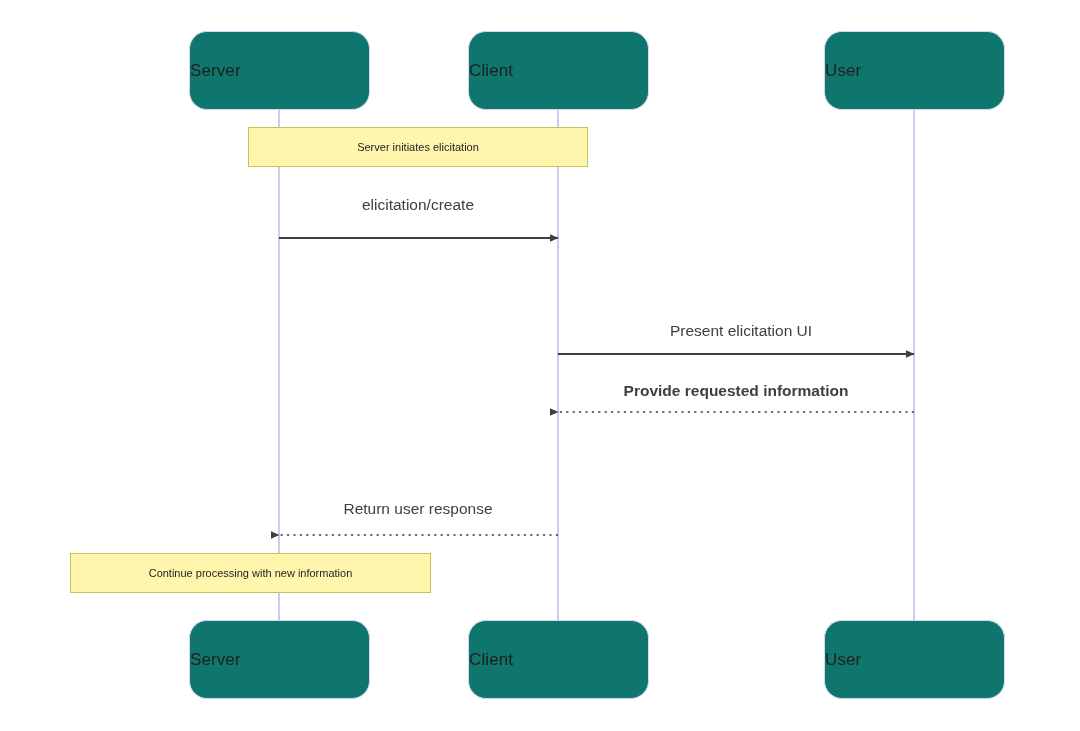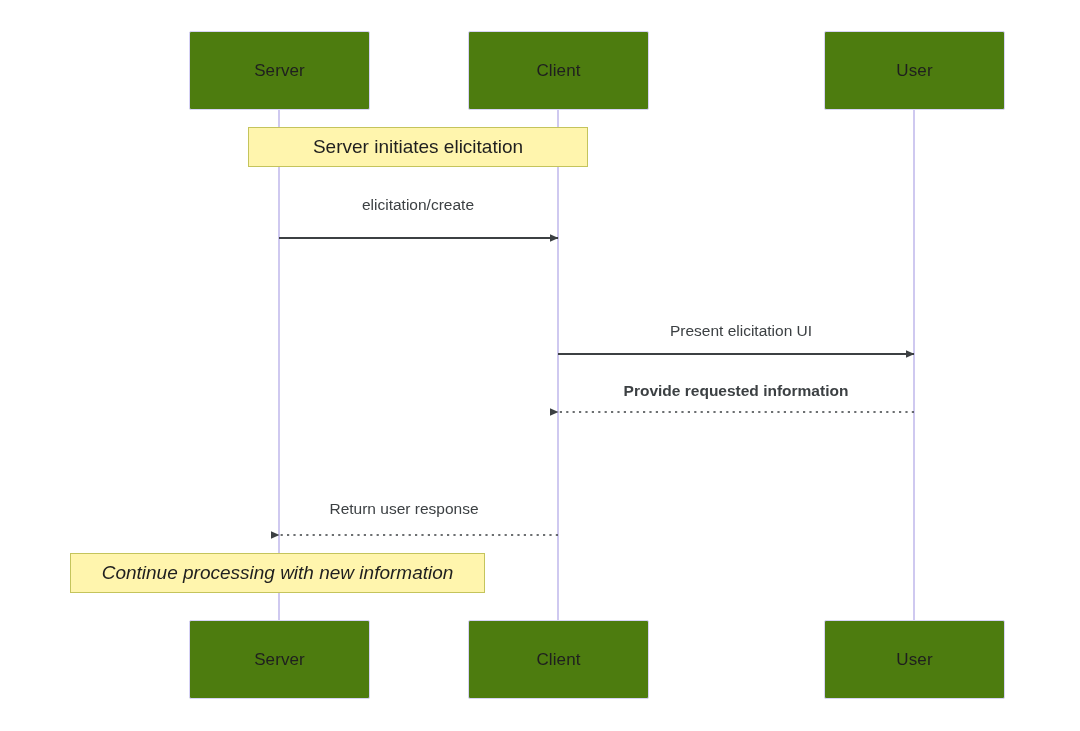--- a/index.html
+++ b/index.html
@@ -21,45 +21,45 @@
   }
   .svg-layer {
     position: absolute;
     left: 0;
     top: 0;
     width: 1080px;
     height: 731px;
   }
   .participant-box {
     position: absolute;
-    background: #4d7c0f;
+    background: #0f766e;
     border: 1px solid #d7d3f5;
-    border-radius: 2px;
+    border-radius: 18px;
     box-sizing: border-box;
     display: flex;
     align-items: center;
-    justify-content: center;
+    justify-content: flex-start;
   }
   .participant-label {
     font-size: 17px;
     color: #1f1f1f;
     font-family: "Liberation Sans", sans-serif;
     letter-spacing: 0.1px;
   }
   .note-box {
     position: absolute;
     background: #fff5ad;
     border: 1px solid #c4c45c;
     box-sizing: border-box;
     display: flex;
     align-items: center;
     justify-content: center;
   }
   .note-label {
-    font-size: 19px;
+    font-size: 11px;
     color: #1f1f1f;
     font-family: "Liberation Sans", sans-serif;
     white-space: nowrap;
   }
   .msg-label {
     position: absolute;
     font-size: 15.5px;
     color: #3c4043;
     font-family: "Liberation Sans", sans-serif;
     white-space: nowrap;
@@ -107,21 +107,21 @@
       </div>
       <div class="participant-box" style="left: 824px; top: 31px; width: 181px; height: 79px;">
         <span class="participant-label">User</span>
       </div>
       <div class="participant-box" style="left: 824px; top: 620px; width: 181px; height: 79px;">
         <span class="participant-label">User</span>
       </div>
       <div class="note-box" style="left: 248px; top: 127px; width: 340px; height: 40px;">
         <span class="note-label">Server initiates elicitation</span>
       </div>
-      <div class="note-box" style="left: 70px; top: 553px; width: 415px; height: 40px; font-style: italic;">
+      <div class="note-box" style="left: 70px; top: 553px; width: 361px; height: 40px;">
         <span class="note-label">Continue processing with new information</span>
       </div>
       <div class="msg-label" style="left: 418px; top: 196px;">elicitation/create</div>
       <div class="msg-label" style="left: 741px; top: 322px;">Present elicitation UI</div>
       <div class="msg-label" style="left: 736px; top: 382px; font-weight: bold;">Provide requested information</div>
-      <div class="msg-label" style="left: 404px; top: 500px;">Return user response</div>
+      <div class="msg-label" style="left: 418px; top: 500px;">Return user response</div>
     </div>
 </div>
 
 </body></html>

